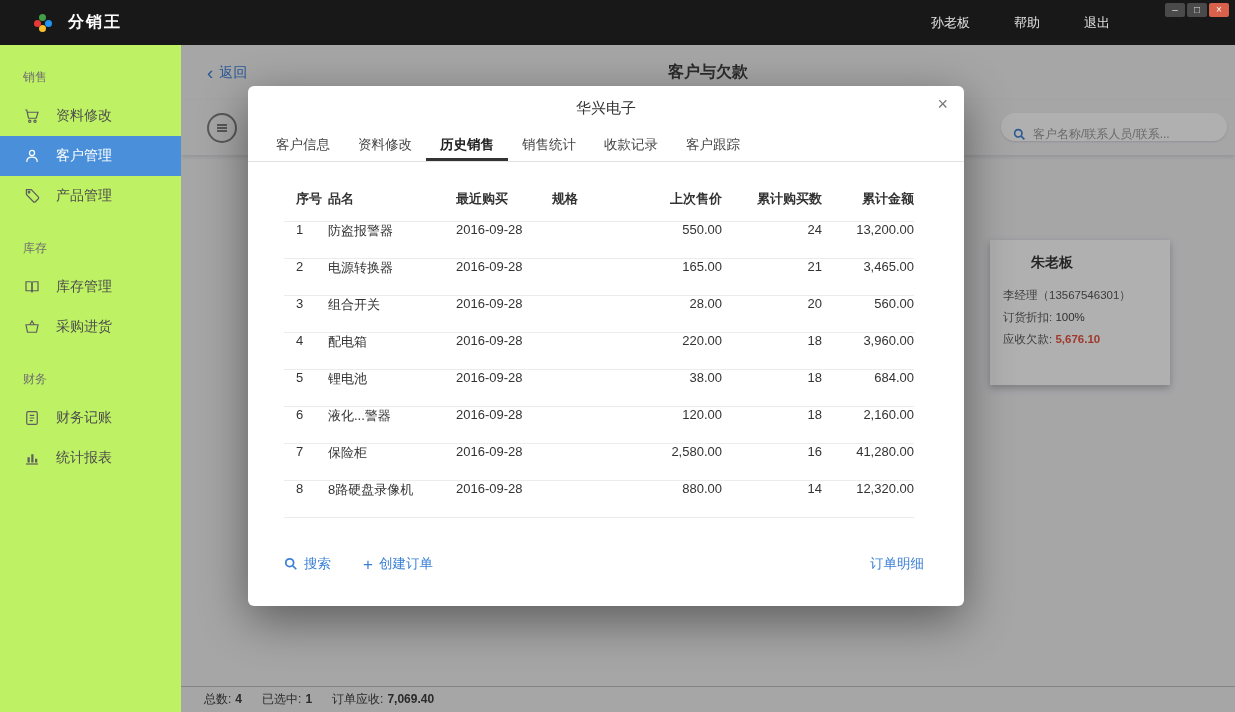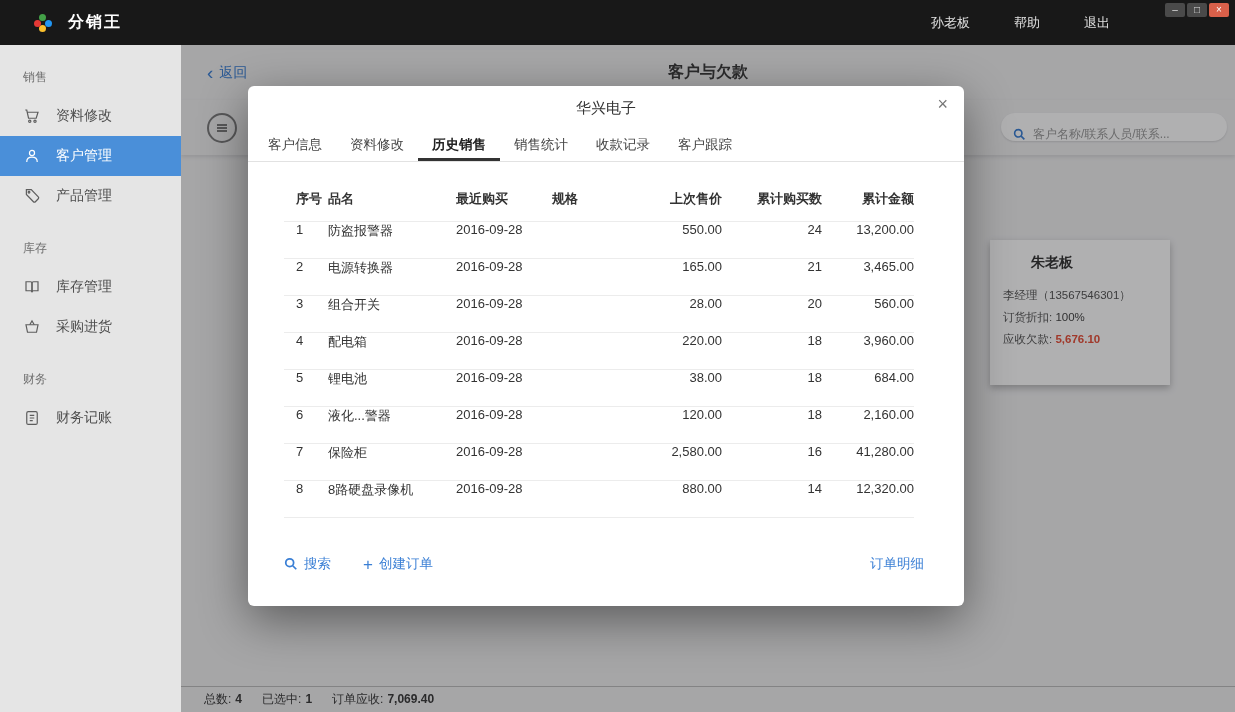--- a/index.html
+++ b/index.html
@@ -24,21 +24,21 @@
   .titlebar-links { margin-left:auto; display:flex; gap:44px; margin-right:125px; font-size:13px; color:#e0e0e0; }
   .titlebar-links span { cursor:pointer; }
   .win-controls { position:absolute; top:3px; right:6px; display:flex; gap:2px; }
   .win-btn {
     width:20px; height:14px; background:#4a4a4a; color:#ddd; font-size:10px;
     display:flex; align-items:center; justify-content:center; border-radius:2px; line-height:1;
   }
   .win-btn.close { background:#d9604a; color:#fff; }
 
   
-  .sidebar { position:absolute; top:45px; left:0; width:181px; bottom:0; background:#e5e5e5; z-index:40; }
+  .sidebar { position:absolute; top:45px; left:0; width:181px; bottom:0; background:#bef264; z-index:40; }
   .side-section-label { padding:24px 0 10px 23px; font-size:12px; color:#6f6f6f; }
   .side-item {
     height:40px; display:flex; align-items:center; padding-left:23px; gap:15px;
     font-size:14px; color:#4e4e4e; cursor:pointer;
   }
   .side-item svg { width:18px; height:18px; stroke:#5d5d5d; fill:none; stroke-width:1.6; flex:0 0 auto; }
   .side-item.active { background:#4a8fd9; color:#fff; }
   .side-item.active svg { stroke:#fff; }
   .side-item svg .filled { fill:#5d5d5d; stroke:none; }
 
@@ -84,21 +84,21 @@
 
   
   .modal {
     position:absolute; left:248px; top:86px; width:716px; height:520px; background:#fff;
     border-radius:6px; box-shadow:0 14px 48px rgba(0,0,0,0.45); z-index:100;
   }
   .modal-header { position:relative; height:44px; display:flex; align-items:center; justify-content:center; }
   .modal-title { font-size:15px; color:#333; }
   .modal-close { position:absolute; right:16px; top:9px; font-size:18px; color:#777; cursor:pointer; line-height:1; }
 
-  .tabs { display:flex; padding:0 6px; border-bottom:1px solid #e2e2e2; height:32px; }
+  .tabs { display:flex; padding:0 14px; border-bottom:1px solid #e2e2e2; height:32px; }
   .tab {
     padding:0 14px; font-size:13.5px; color:#444; line-height:29px; cursor:pointer;
     border-bottom:3px solid transparent;
   }
   .tab.active { font-weight:bold; color:#222; border-bottom-color:#333; }
 
   .table { margin-top:28px; padding:0 50px 0 36px; }
   .trow { display:flex; align-items:flex-start; height:37px; border-bottom:1px solid #ececec; font-size:13px; color:#333; }
   .trow.thead { height:32px; font-weight:bold; }
   .c1 { width:44px; padding-left:12px; }
@@ -180,20 +180,29 @@
   </div>
 
   <div class="side-section-label">财务</div>
   <div class="side-item">
     <svg viewBox="0 0 24 24">
         <rect x="5" y="3.5" width="14" height="17" rx="2"></rect>
         <path d="M9 8.5h6M9 12h6M9 15.5h4"></path>
       </svg>
     <span>财务记账</span>
   </div>
+  <div class="side-item">
+    <svg viewBox="0 0 24 24">
+        <path d="M4 20h16"></path>
+        <rect class="filled" x="6" y="11" width="3" height="7"></rect>
+        <rect class="filled" x="11" y="7" width="3" height="11"></rect>
+        <rect class="filled" x="16" y="13" width="3" height="5"></rect>
+      </svg>
+    <span>统计报表</span>
+  </div>
 </aside>
 
 <main class="main">
   <div class="page-header">
     <div class="back-link">
       <span class="chev">‹</span>
       <span>返回</span>
     </div>
     <div class="page-title">客户与欠款</div>
   </div>

